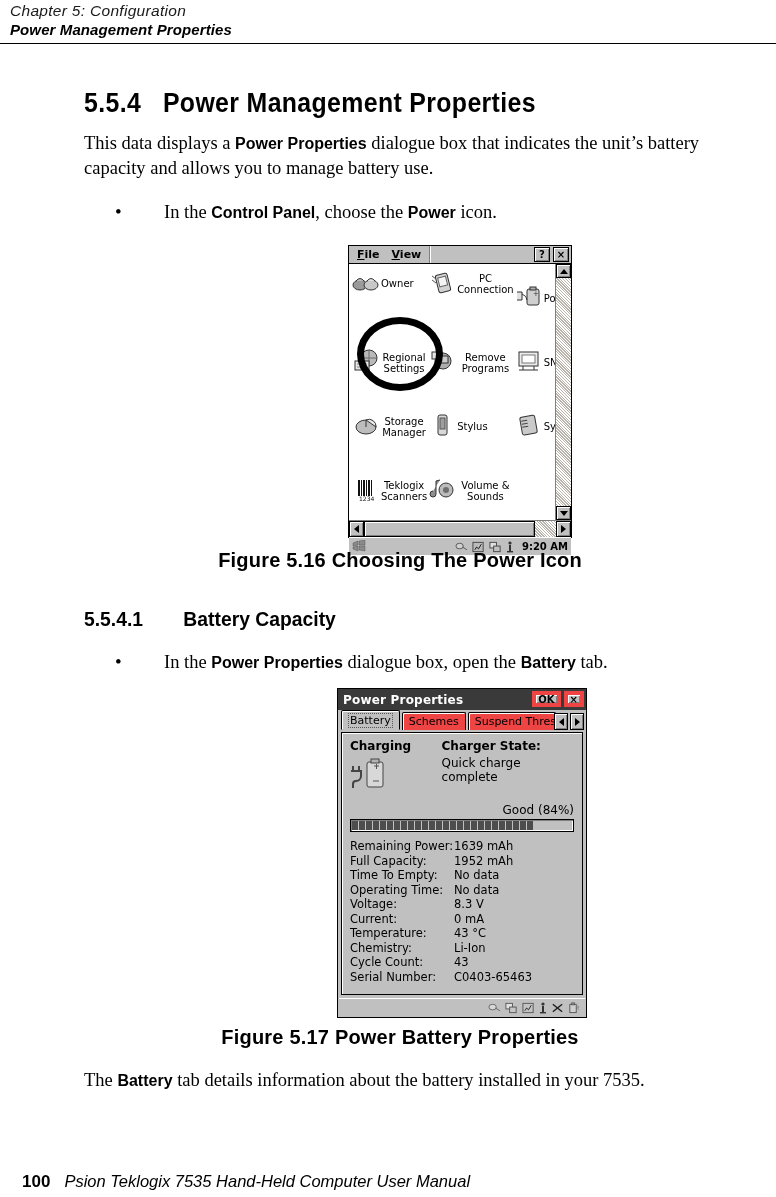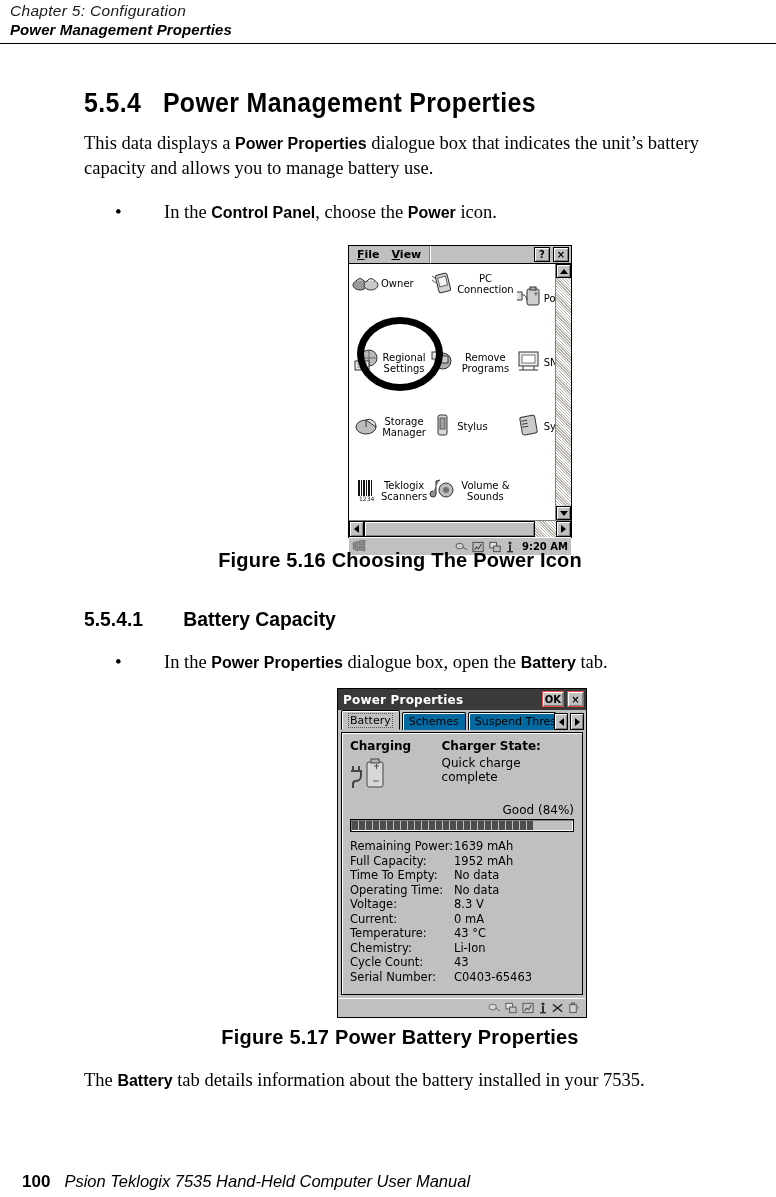--- a/index.html
+++ b/index.html
@@ -155,28 +155,28 @@
     font-family:"DejaVu Sans", sans-serif;
   }
   .pp-title {
     height:21px; background:#3a3a3a; display:flex; align-items:center;
     padding-left:5px; box-sizing:border-box; position:relative;
   }
   .pp-title .t { color:#fff; font-size:12px; font-weight:bold; letter-spacing:.2px; }
   .pp-tbtns { position:absolute; right:2px; top:2px; display:flex; gap:3px; }
   .pp-tbtn {
     height:16px; min-width:17px; padding:0 2px; background:#c0c0c0;
-    border:1px solid #ef4444; box-shadow: inset 1px 1px 0 #fff, inset -1px -1px 0 #808080;
+    border:4px solid #ef4444; box-shadow: inset 1px 1px 0 #fff, inset -1px -1px 0 #808080;
     font-size:10px; font-weight:bold; color:#000;
     display:flex; align-items:center; justify-content:center; box-sizing:border-box;
   }
   .pp-tabs { height:20px; display:flex; align-items:flex-end; padding-left:3px;
              background:#c0c0c0; position:relative; }
   .pp-tab {
-    height:18px; padding:0 6px; font-size:11px; color:#000; background:#0369a1;
+    height:18px; padding:0 6px; font-size:11px; color:#000; background:#ef4444;
     border:1px solid #000; border-bottom:none; margin-right:2px;
     display:flex; align-items:center; box-sizing:border-box;
     box-shadow: inset 1px 1px 0 #fff;
     border-top-left-radius:2px; border-top-right-radius:2px;
   }
   .pp-tab.active { height:20px; background:#c0c0c0; font-weight:normal;
                    box-shadow: inset 1px 1px 0 #fff; border-bottom:1px solid #c0c0c0; }
   .pp-tab.active .txt { border:1px dotted #555; padding:0 1px; }
   .pp-tab.clip { max-width:88px; overflow:hidden; white-space:nowrap; }
   .pp-tabarrows { position:absolute; right:2px; bottom:0; display:flex; gap:2px; }

